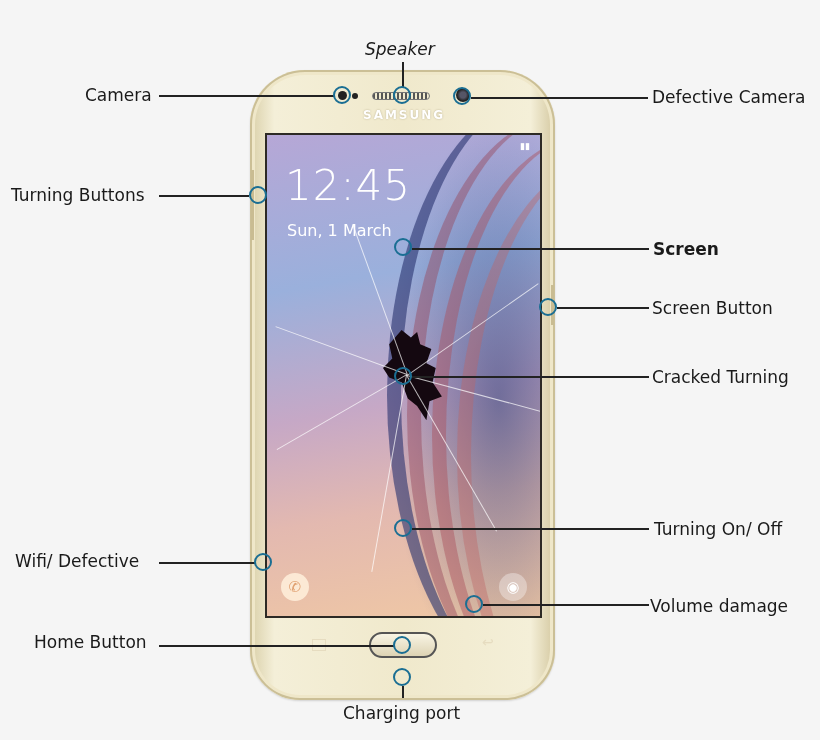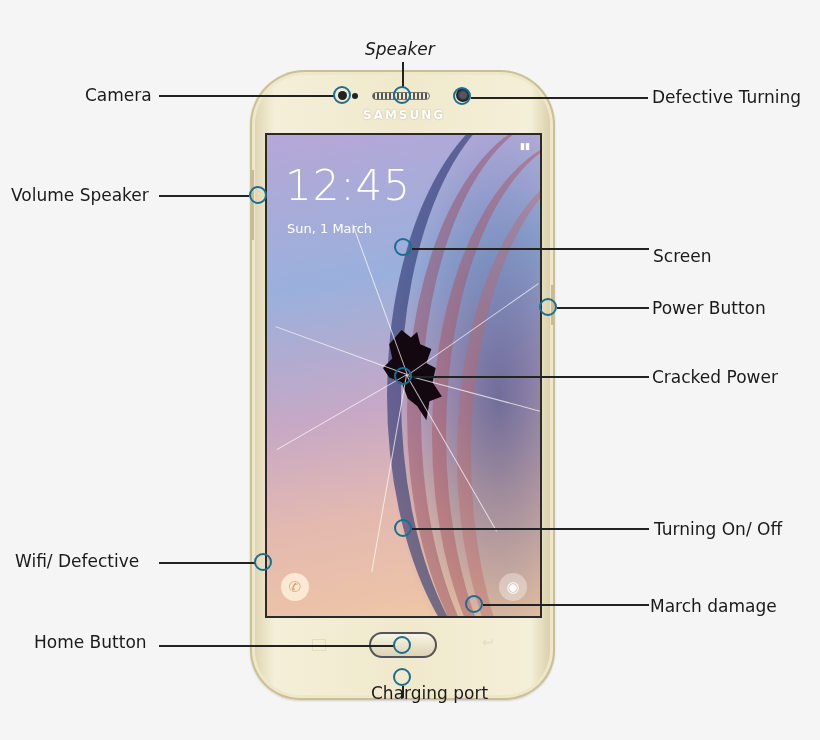--- a/index.html
+++ b/index.html
@@ -10,21 +10,21 @@
   .marker{position:absolute;width:18px;height:18px;border:2.5px solid #1a6e93;border-radius:50%;box-sizing:border-box;}
   #phone{position:absolute;left:250px;top:70px;width:305px;height:630px;border-radius:55px 55px 50px 50px;
     background:linear-gradient(90deg,#d9cfa8 0%,#f4efd8 8%,#f0e9cc 50%,#f4efd8 92%,#d4c8a0 100%);
     box-shadow:inset 0 0 0 2px #cbbf96, inset 0 0 0 5px #efe7c9, 0 1px 2px rgba(0,0,0,.15);}
   #screen{position:absolute;left:265px;top:133px;width:277px;height:485px;border:2px solid #2d2a25;box-sizing:border-box;overflow:hidden;
     background:
       radial-gradient(ellipse 160px 400px at 85% 55%, rgba(40,60,120,.55), transparent 70%),
       linear-gradient(170deg,#b6a7d6 0%,#9ab0dc 30%,#c6a8c6 55%,#e3b9b0 75%,#f0c8a4 100%);}
   .swoosh{position:absolute;border-radius:50%;border-left:14px solid rgba(140,60,80,.55);}
   #time{position:absolute;left:18px;top:26px;font-size:42px;color:#fff;font-weight:200;letter-spacing:1px;font-family:"DejaVu Sans",sans-serif;}
-  #date{position:absolute;left:20px;top:86px;font-size:13px;color:#fff;}
+  #date{position:absolute;left:20px;top:86px;font-size:16px;color:#fff;}
   #status{position:absolute;right:10px;top:6px;font-size:9px;color:#fff;}
   #hole{position:absolute;left:116px;top:195px;width:62px;height:95px;background:#140810;
     clip-path:polygon(30% 0,45% 8%,55% 2%,60% 15%,78% 20%,70% 35%,85% 40%,80% 55%,95% 70%,75% 75%,70% 95%,55% 80%,40% 72%,30% 55%,10% 50%,0 40%,15% 30%,10% 15%);}
   .crack{position:absolute;height:1px;background:rgba(255,255,255,.7);transform-origin:0 0;}
   .phone-icon{position:absolute;width:28px;height:28px;border-radius:50%;background:rgba(255,240,220,.85);color:#e0a070;font-size:15px;text-align:center;line-height:28px;}
   #speaker{position:absolute;left:372px;top:92px;width:58px;height:8px;border-radius:4px;border:1.5px solid #777;background:repeating-linear-gradient(90deg,#555 0 2px,transparent 2px 4px);box-sizing:border-box;}
   #brand{position:absolute;left:363px;top:108px;font-size:12px;font-weight:bold;color:#fff;letter-spacing:2px;text-shadow:0 0 2px #b8ae8e;}
   #homebtn{position:absolute;left:369px;top:632px;width:68px;height:26px;border-radius:13px;border:2px solid #555;background:linear-gradient(#f8f4e4,#ddd3b4);box-sizing:border-box;}
 </style>
 </head>
@@ -86,22 +86,22 @@
 <div class="marker" style="left:539px;top:298px;"></div>
 <div class="marker" style="left:394px;top:367px;"></div>
 <div class="marker" style="left:394px;top:519px;"></div>
 <div class="marker" style="left:254px;top:553px;"></div>
 <div class="marker" style="left:465px;top:595px;"></div>
 <div class="marker" style="left:393px;top:636px;"></div>
 <div class="marker" style="left:393px;top:668px;"></div>
 
 <div class="label" style="left:365px;top:39px;font-style:italic;">Speaker</div>
 <div class="label" style="left:85px;top:85px;">Camera</div>
-<div class="label" style="left:652px;top:87px;">Defective Turning</div>
-<div class="label" style="left:11px;top:185px;">Volume Speaker</div>
-<div class="label" style="left:653px;top:246px;">Screen</div>
-<div class="label" style="left:652px;top:298px;">Power Button</div>
-<div class="label" style="left:652px;top:367px;">Cracked Power</div>
+<div class="label" style="left:652px;top:87px;">Defective Camera</div>
+<div class="label" style="left:11px;top:185px;">Turning Buttons</div>
+<div class="label" style="left:653px;top:239px;font-weight:bold;">Screen</div>
+<div class="label" style="left:652px;top:298px;">Screen Button</div>
+<div class="label" style="left:652px;top:367px;">Cracked Turning</div>
 <div class="label" style="left:654px;top:519px;">Turning On/ Off</div>
 <div class="label" style="left:15px;top:551px;">Wifi/ Defective</div>
-<div class="label" style="left:650px;top:596px;">March damage</div>
+<div class="label" style="left:650px;top:596px;">Volume damage</div>
 <div class="label" style="left:34px;top:632px;">Home Button</div>
-<div class="label" style="left:343px;top:683px;margin-left:28px;">Charging port</div>
+<div class="label" style="left:343px;top:703px;">Charging port</div>
 
 </body></html>

